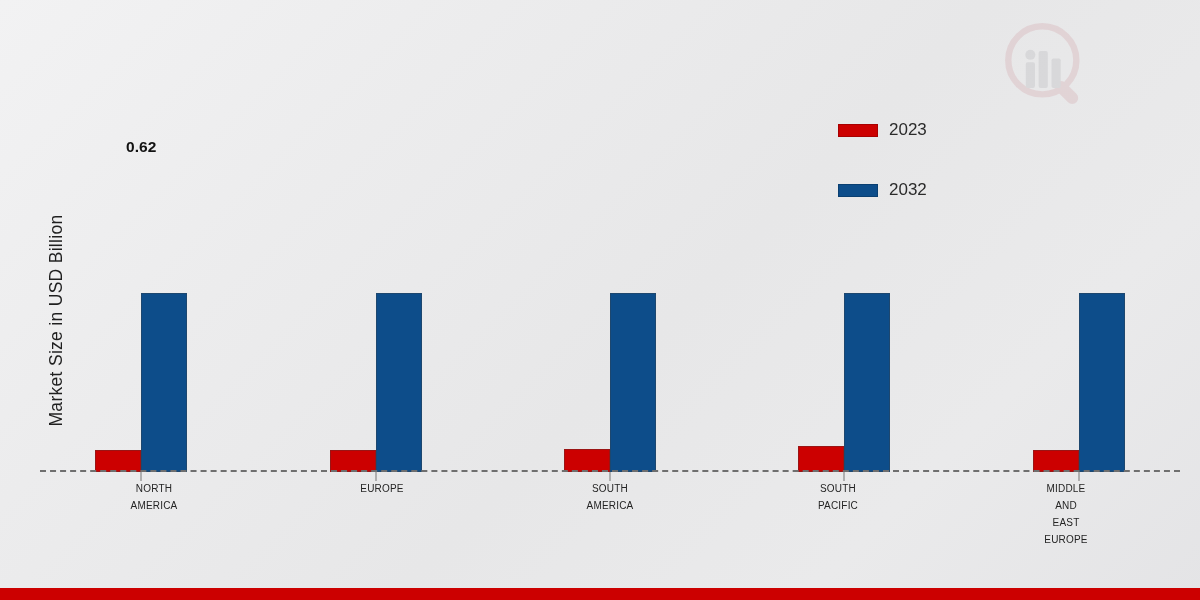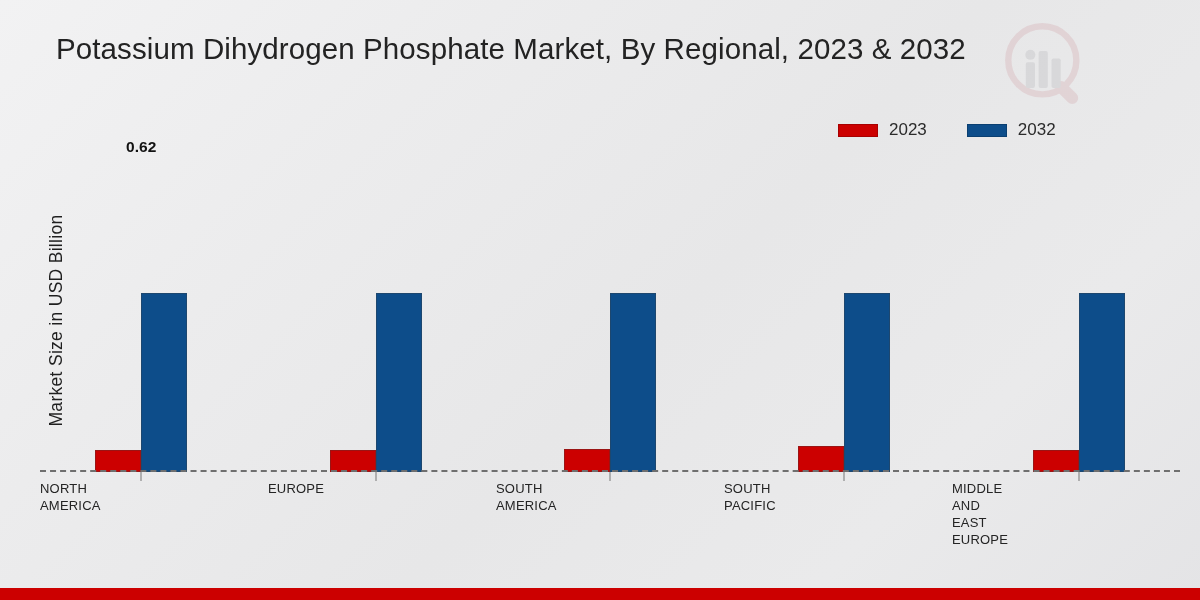--- a/index.html
+++ b/index.html
@@ -48,20 +48,21 @@
   }
 
   
   #legend {
     position: absolute;
     left: 838px;
     top: 120px;
     display: flex;
     align-items: flex-end;
     gap: 40px;
+    flex-direction: column;
   }
   .legend-item {
     display: flex;
     align-items: center;
     gap: 11px;
   }
   .legend-swatch {
     width: 40px;
     height: 13px;
     border: 1px solid rgba(0,0,0,0.18);
@@ -162,22 +163,22 @@
   
   #cat-labels {
     position: absolute;
     left: 40px;
     top: 480px;
     width: 1140px;
     display: flex;
   }
   .cat-label {
     flex: 1 1 0;
-    text-align: left;
-    font-size: 13px;
+    text-align: center;
+    font-size: 10px;
     line-height: 17px;
     color: #242424;
     letter-spacing: 0.2px;
   }
   .cat-label span { display: block; }
 
   
   #footer-bar {
     position: absolute;
     left: 0;
@@ -196,21 +197,20 @@
     <svg viewBox="0 0 100 100" width="92" height="92" aria-hidden="true">
       <circle cx="46" cy="46" r="37" fill="none" stroke="#c0707a" stroke-width="7"></circle>
       <rect x="66" y="66" width="13" height="30" rx="6.5" transform="rotate(-45 72.5 81)" fill="#c0707a"></rect>
       <rect x="28" y="48" width="10" height="28" rx="2" fill="#8d8d93"></rect>
       <rect x="42" y="36" width="10" height="40" rx="2" fill="#8d8d93"></rect>
       <rect x="56" y="44" width="10" height="32" rx="2" fill="#8d8d93"></rect>
       <circle cx="33" cy="40" r="5.5" fill="#8d8d93"></circle>
     </svg>
   </div>
 
-  <div id="chart-title">Potassium Dihydrogen Phosphate Market, By Regional, 2023 &amp; 2032</div>
 
   <div id="legend">
     <div class="legend-item">
       <span class="legend-swatch" style="background:#cc0000;"></span>
       <span class="legend-label">2023</span>
     </div>
     <div class="legend-item">
       <span class="legend-swatch" style="background:#0d4d8a;"></span>
       <span class="legend-label">2032</span>
     </div>

